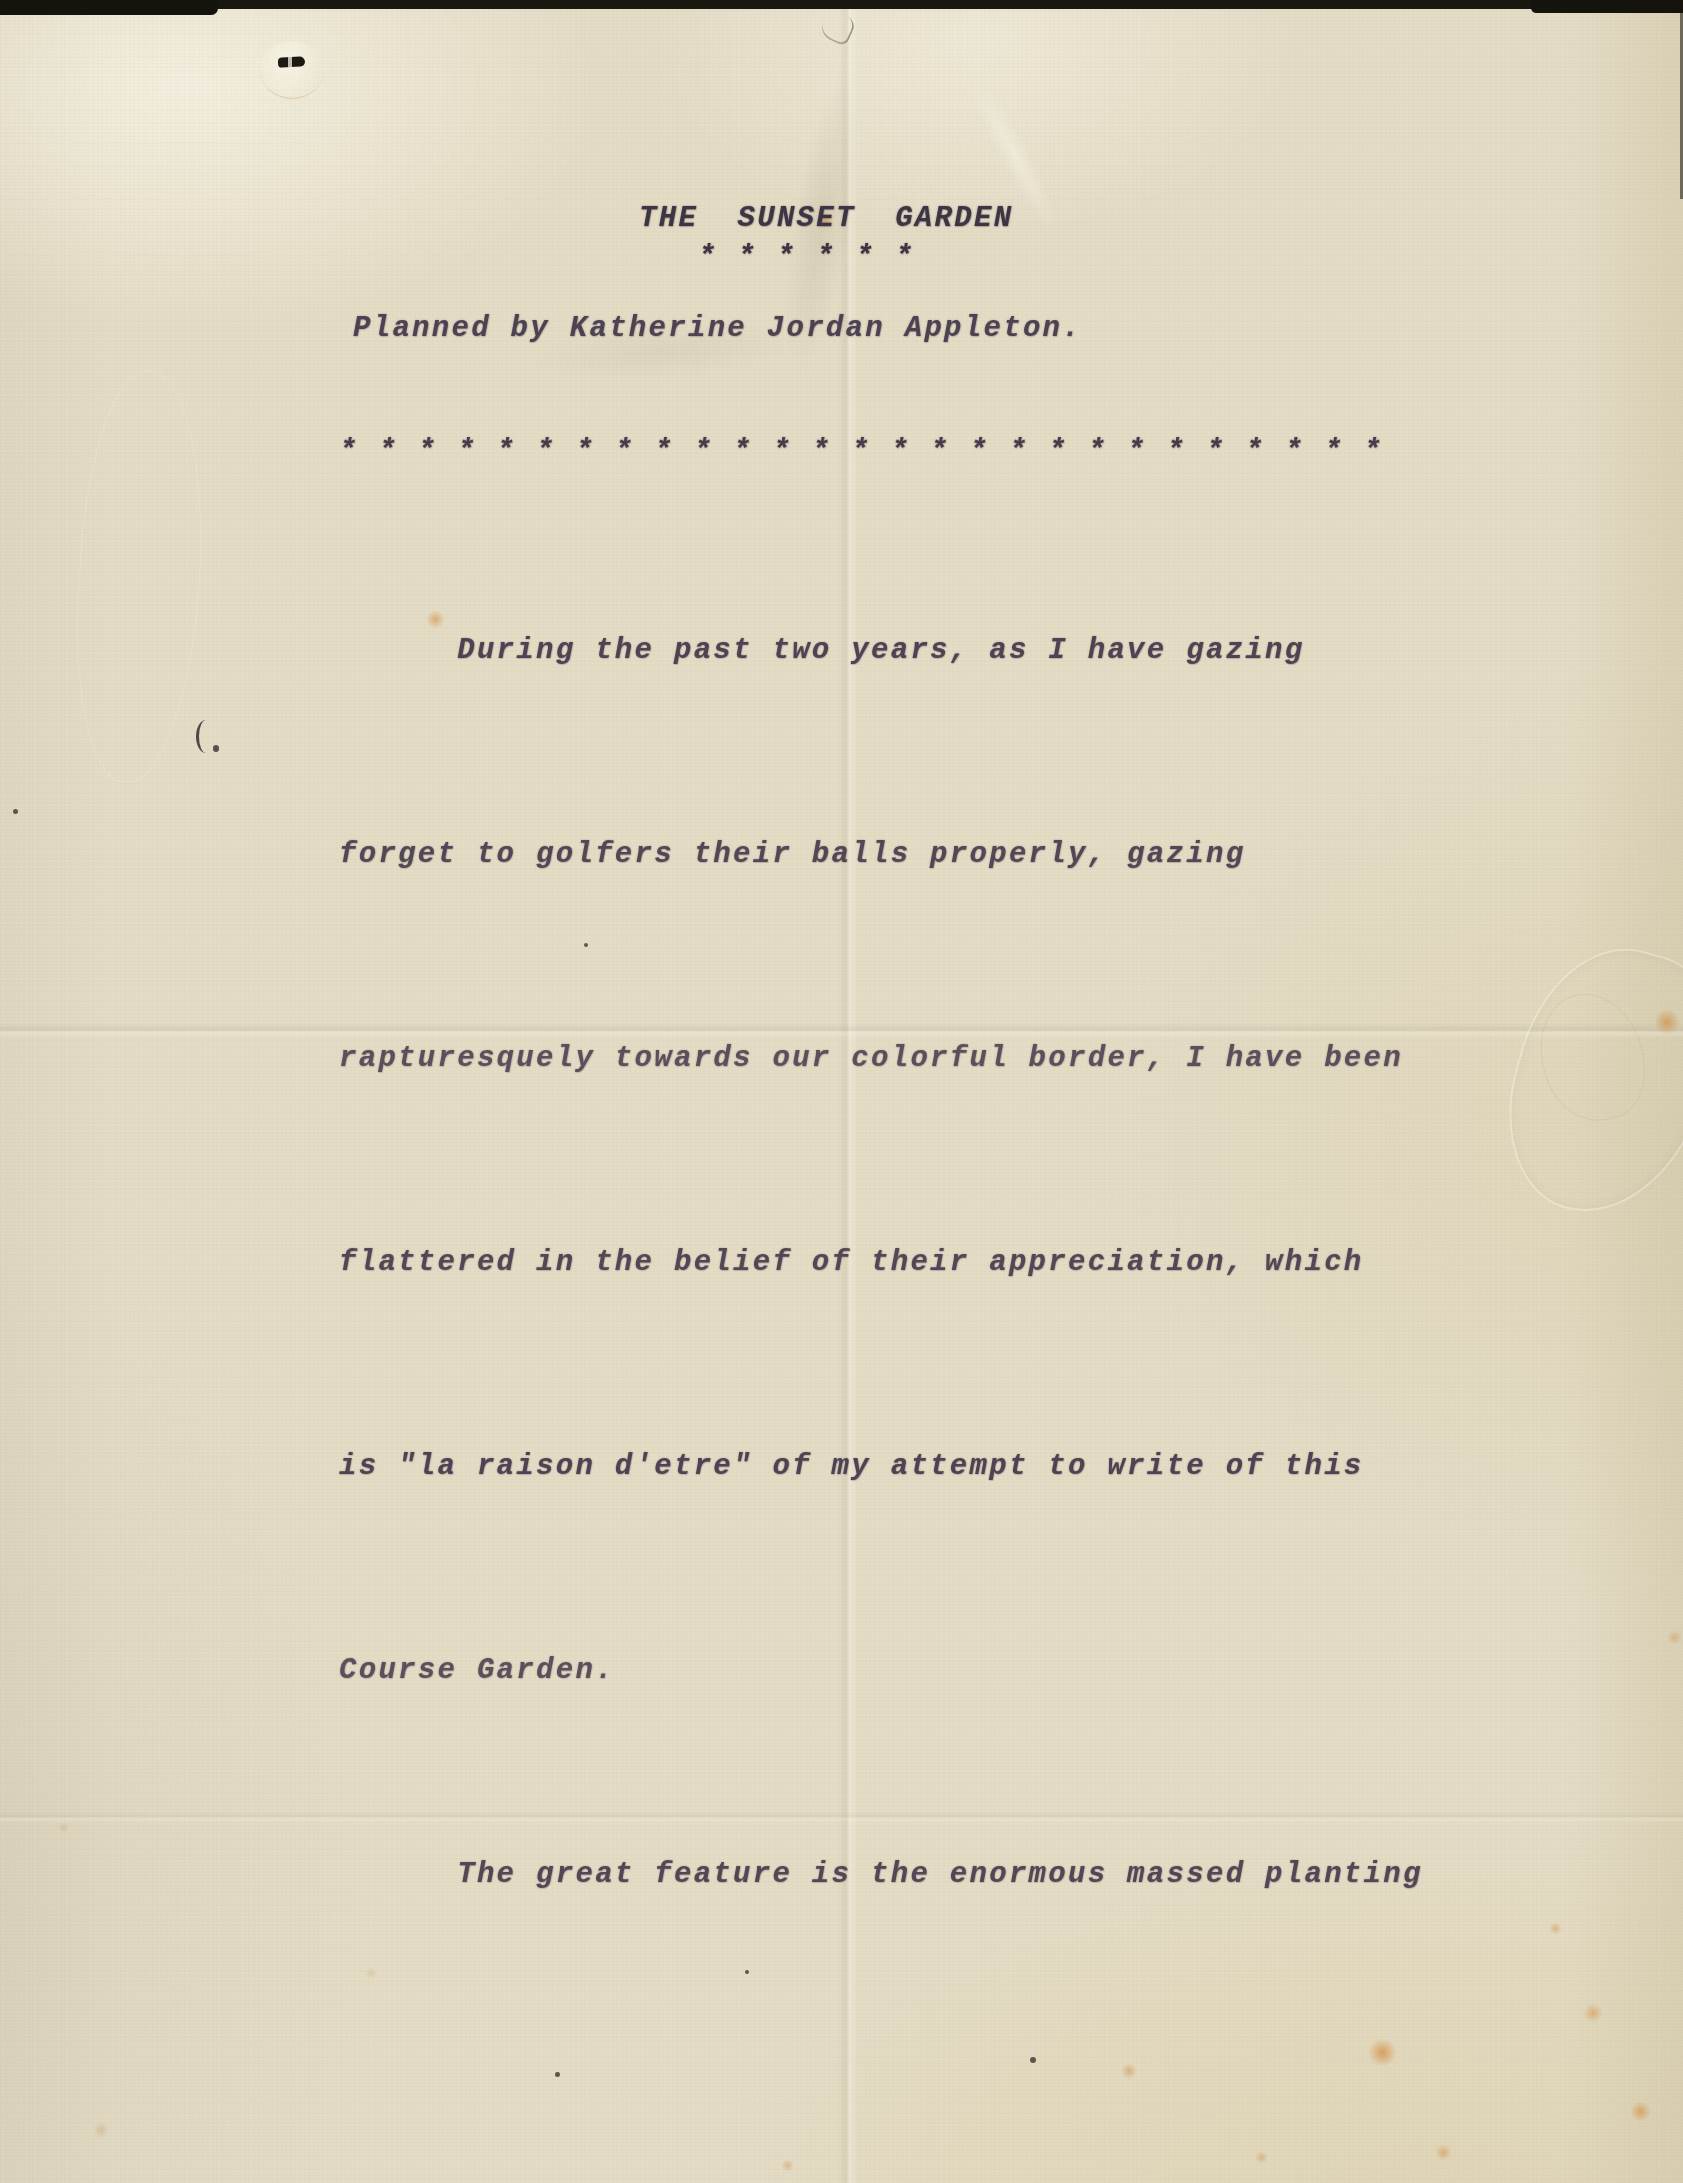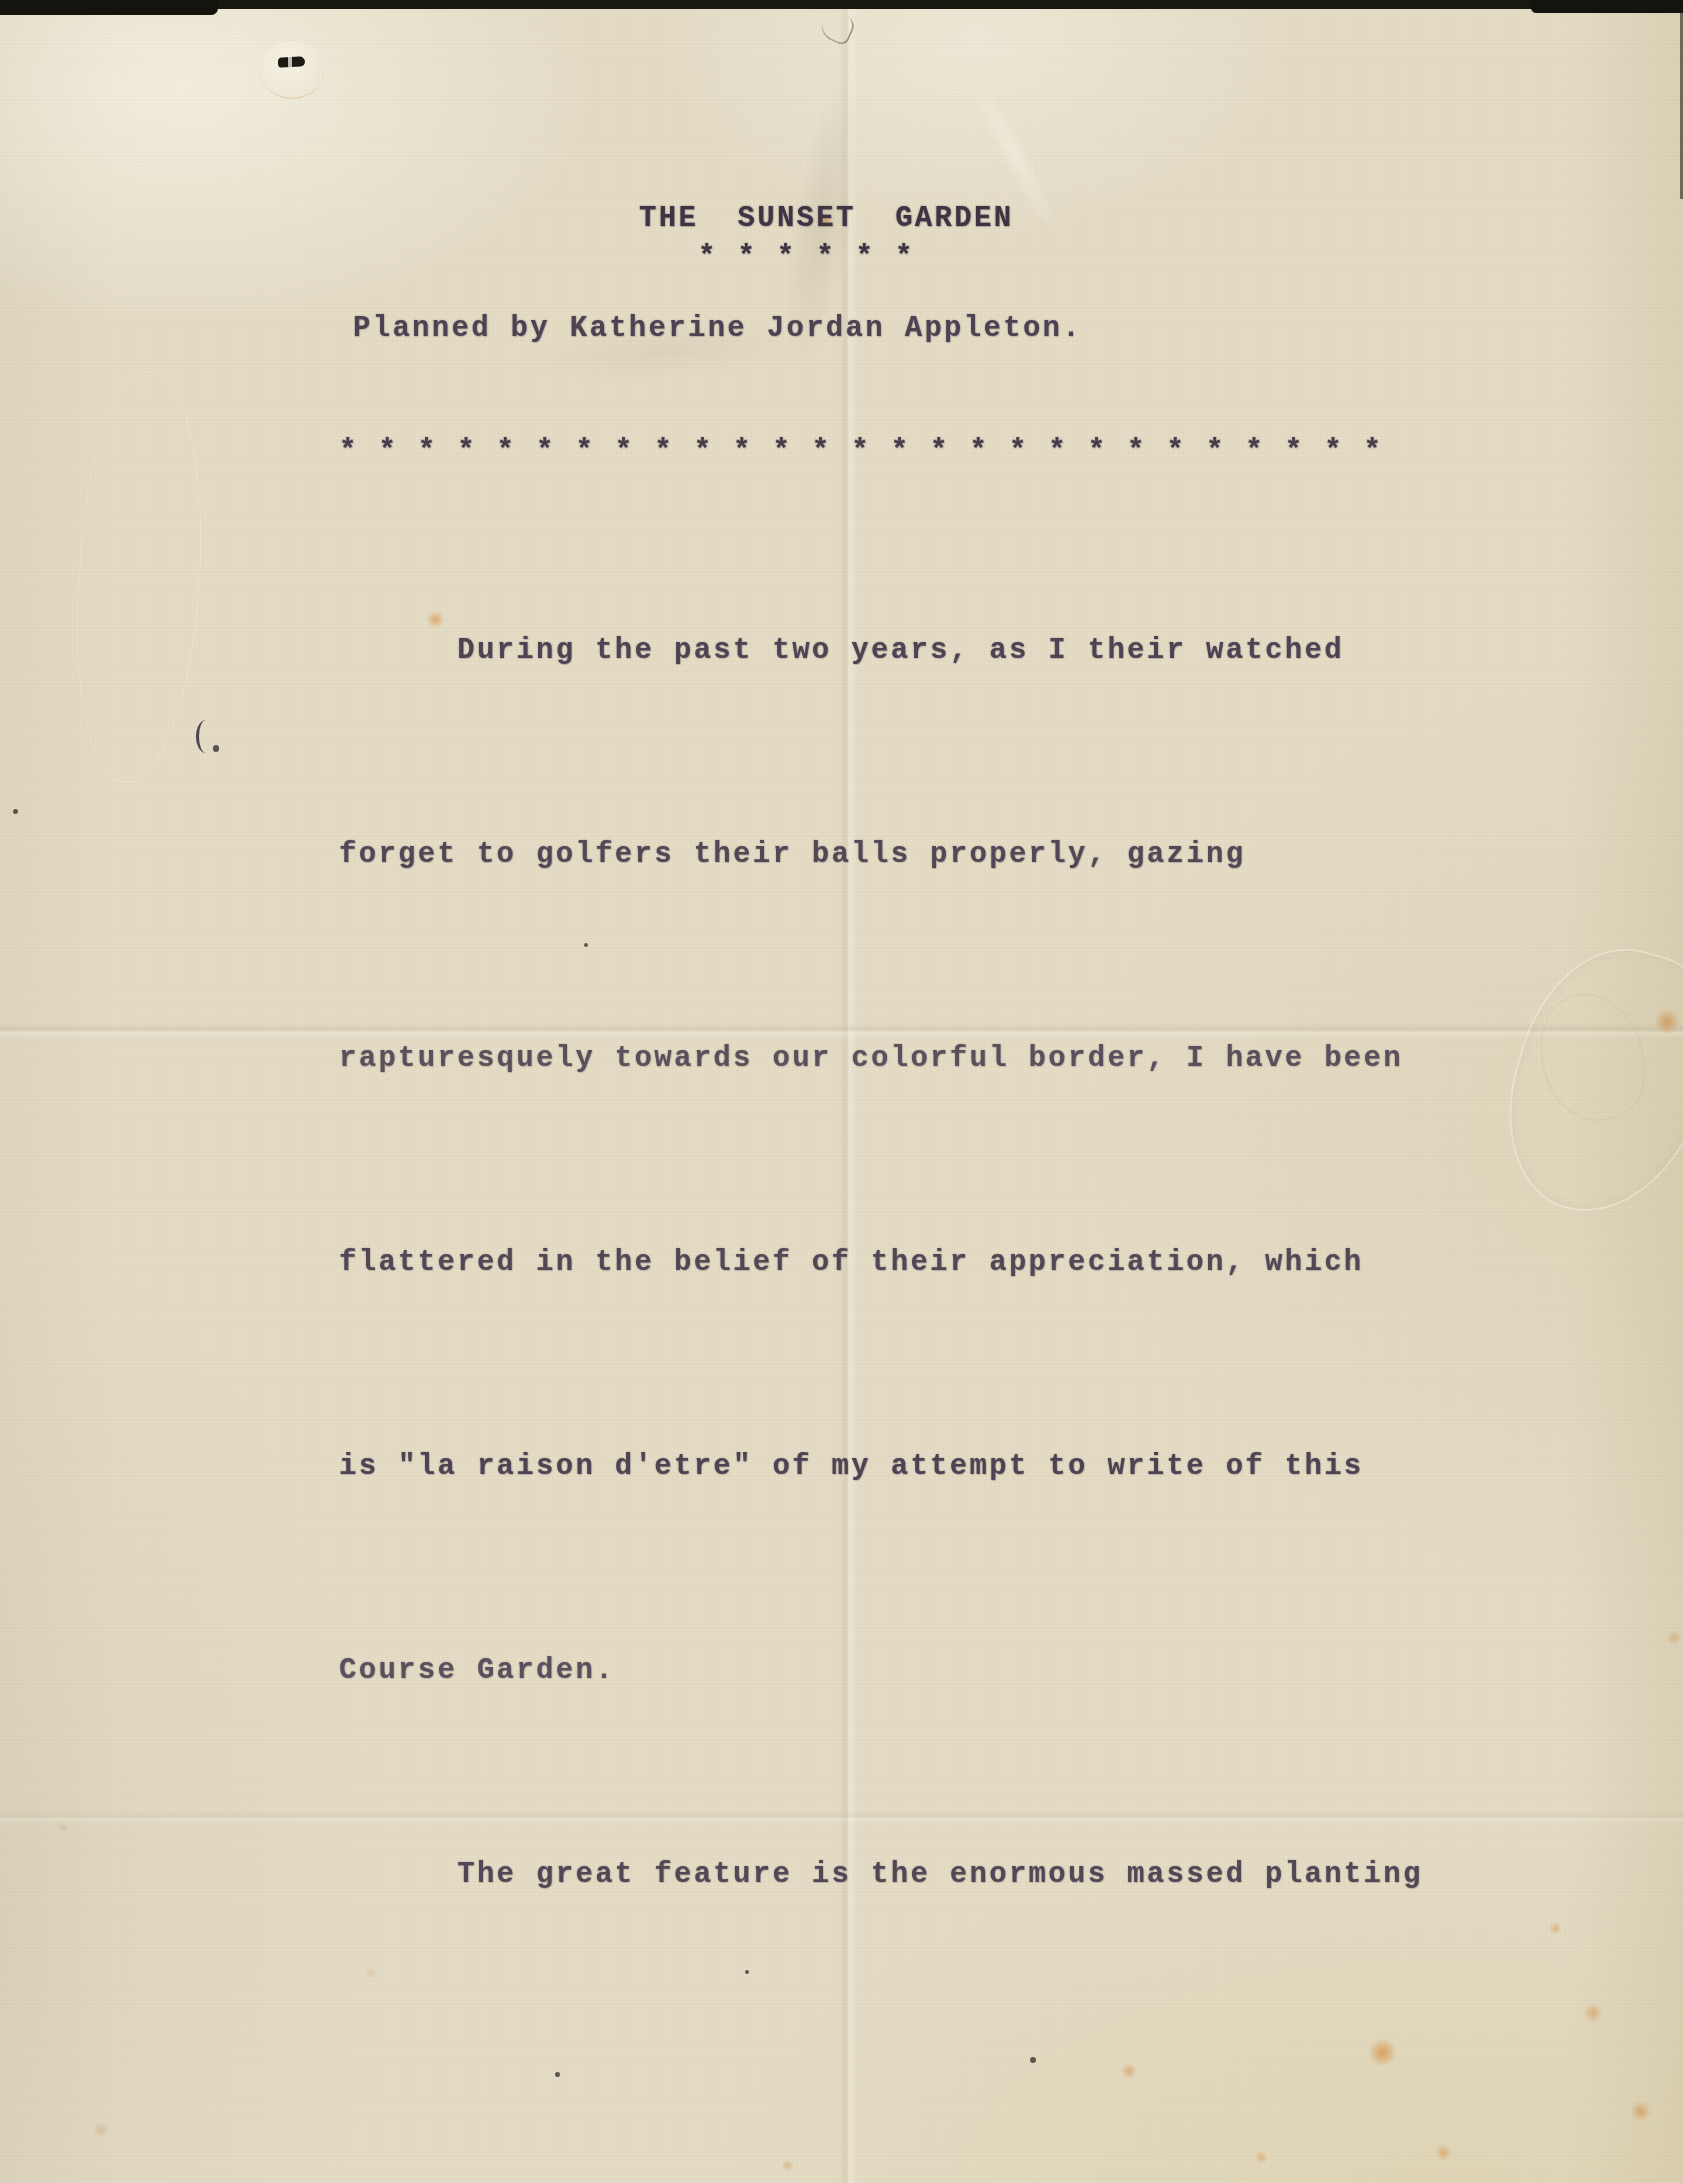--- a/index.html
+++ b/index.html
@@ -12,20 +12,21 @@
     position: absolute; left: 0; top: 0;
     width: 1683px; height: 2183px;
     background:
       radial-gradient(ellipse 596px 344px at 11% 4%, rgba(255,253,244,0.55), rgba(255,253,244,0) 70%),
       radial-gradient(ellipse 463px 278px at 58% 2%, rgba(252,250,240,0.4), rgba(252,250,240,0) 70%),
       radial-gradient(ellipse 827px 629px at 101% 52%, rgba(203,189,146,0.22), rgba(203,189,146,0) 75%),
       radial-gradient(ellipse 993px 496px at 86% 101%, rgba(213,194,142,0.28), rgba(213,194,142,0) 75%),
       radial-gradient(ellipse 543px 993px at 0% 88%, rgba(188,180,156,0.16), rgba(188,180,156,0) 70%),
       linear-gradient(to right, rgba(196,188,164,0.18), rgba(255,255,255,0) 7%, rgba(255,255,255,0) 93%, rgba(188,176,138,0.26)),
       #e4dcc5;
+    font-style: italic;
   }
   .grain {
     position: absolute; inset: 0;
     background:
       repeating-linear-gradient(0deg, rgba(118,108,88,0.022) 0 1.3px, rgba(0,0,0,0) 1.3px 3.3px),
       repeating-linear-gradient(90deg, rgba(118,108,88,0.016) 0 2px, rgba(0,0,0,0) 2px 4.6px);
   }
   
   .edge-top    { position: absolute; left: 0; top: 0; width: 100%; height: 8.6px; background: #181710; }
   .edge-top-l  { position: absolute; left: 0; top: 0; width: 218px; height: 15px; background: #14130d; border-radius: 0 0 6.6px 0; }
@@ -189,21 +190,21 @@
   <div class="speck" style="left:745px; top:1970px; width:4px; height:4px;"></div>
   <div class="speck" style="left:584px;  top:943px; width:4px; height:4px;"></div>
   <div class="speck" style="left:13.2px;   top:809px; width:5.3px; height:5.3px;"></div>
 
   <div class="typed title-line">THE  SUNSET  GARDEN</div>
   <div class="typed title-stars">* * * * * *</div>
   <div class="typed byline-1">Planned by Katherine Jordan Appleton.</div>
   <div class="typed sep-stars">* * * * * * * * * * * * * * * * * * * * * * * * * * *</div>
 
   <div class="typed doc-body">
-    <div class="line">      During the past two years, as I their watched</div>
+    <div class="line">      During the past two years, as I have gazing</div>
     <div class="line">forget to golfers their balls properly, gazing</div>
     <div class="line">rapturesquely towards our colorful border, I have been</div>
     <div class="line">flattered in the belief of their appreciation, which</div>
     <div class="line">is "la raison d'etre" of my attempt to write of this</div>
     <div class="line">Course Garden.</div>
     <div class="line">      The great feature is the enormous massed planting</div>
     
     
     
     

